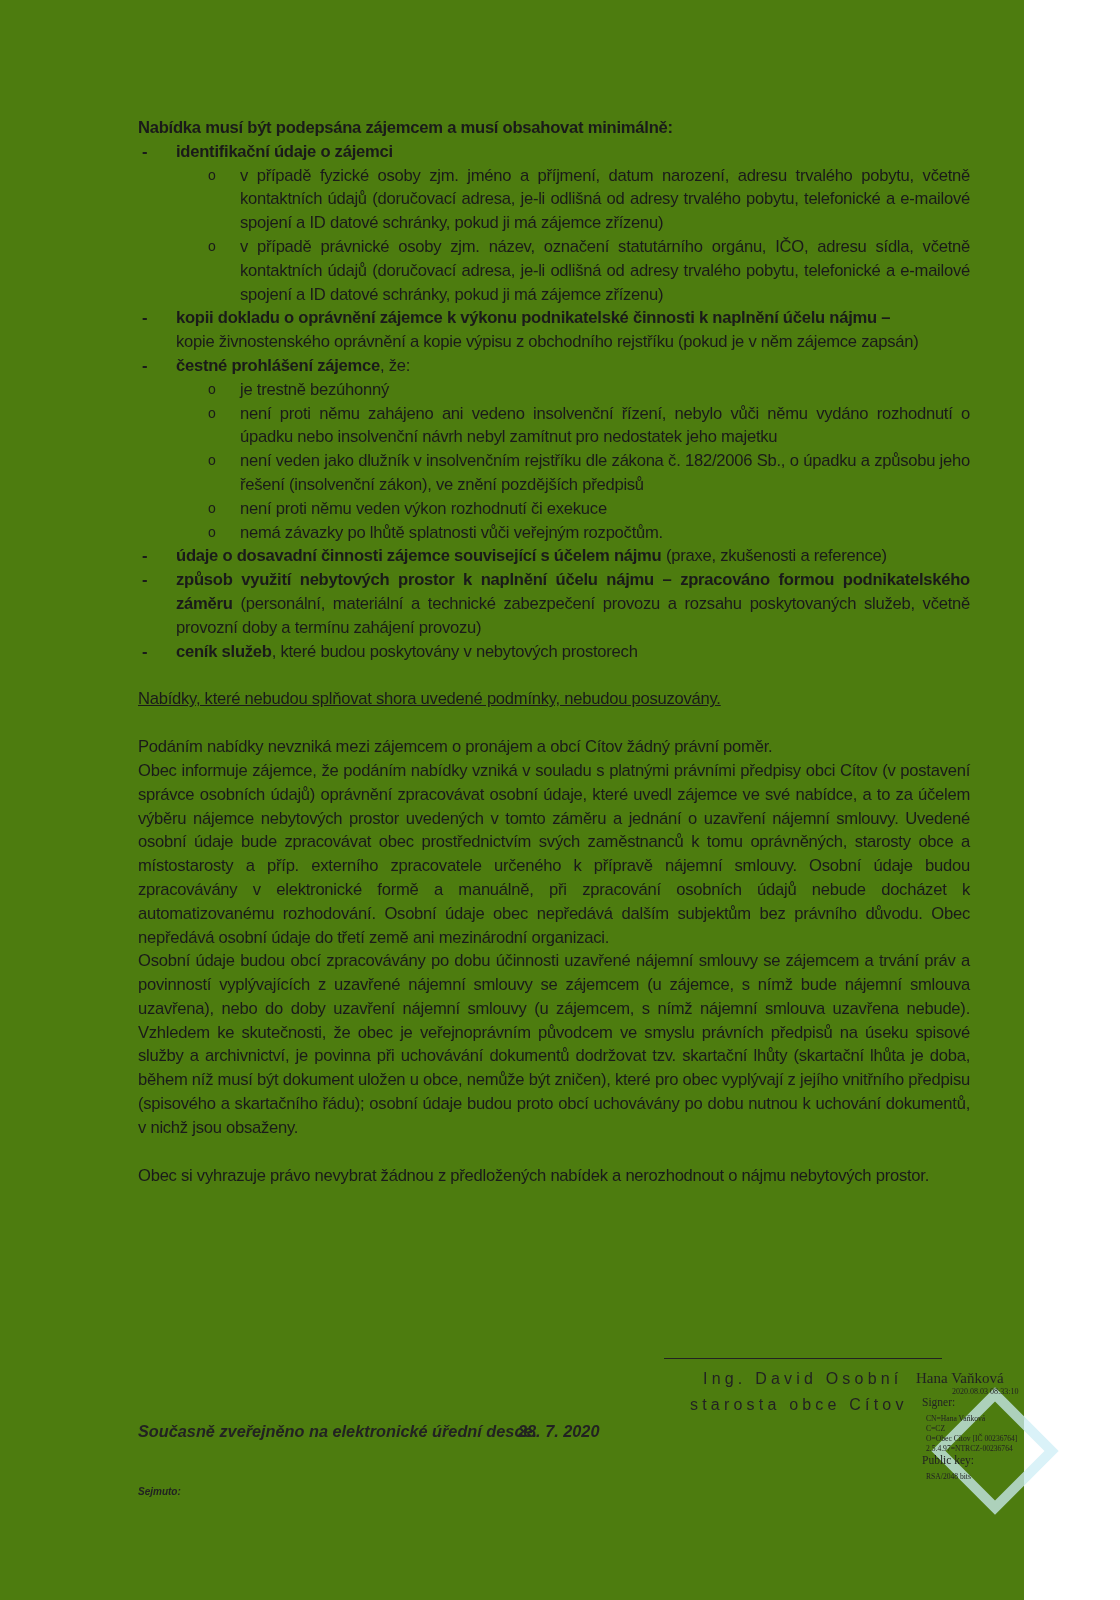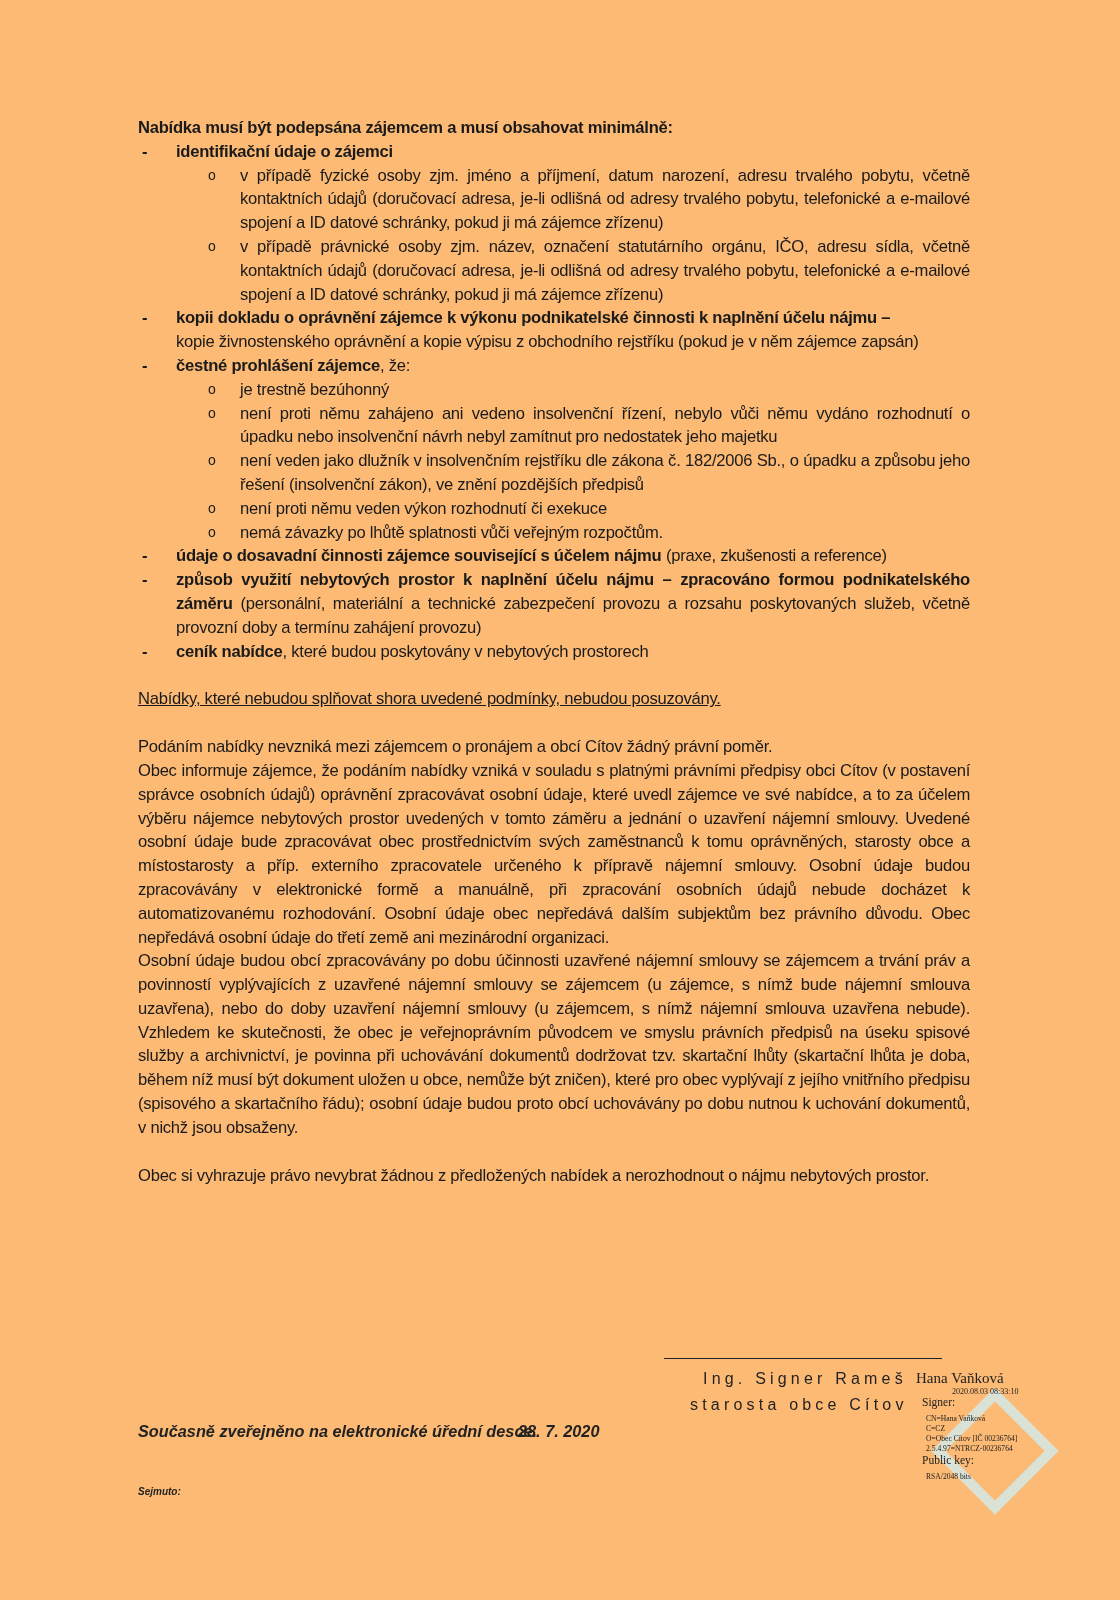--- a/index.html
+++ b/index.html
@@ -1,18 +1,18 @@
 <!DOCTYPE html>
 <html><head>
 <meta charset="utf-8">
 <style>
   html, body { margin:0; padding:0; background:#ffffff; }
   body { width:1120px; height:1600px; position:relative; overflow:hidden;
          font-family:"Liberation Sans", sans-serif; color:#1a1a1a; }
-  .page { position:absolute; left:0; top:0; width:1120px; height:1600px; background:#fdba74; }
+  .page { position:absolute; left:0; top:0; width:1024px; height:1600px; background:#4d7c0f; }
   .doc { position:absolute; left:138px; top:116px; width:832px;
          font-family:"Liberation Sans Narrow","Liberation Sans", sans-serif;
          font-size:16.6px; line-height:23.8px; letter-spacing:-0.25px; }
   .p { margin:0; }
   .j { text-align:justify; }
   b, .b { font-weight:bold; }
   .row { position:relative; }
   .l1 { padding-left:38px; }
   .l1 .mk { position:absolute; left:4px; top:0; font-weight:bold; }
   .l2 { padding-left:102px; }
@@ -98,36 +98,36 @@
       <span class="b">údaje o dosavadní činnosti zájemce související s účelem nájmu</span><span> (praxe, zkušenosti a reference)</span>
     </div>
 
     <div class="row l1 j">
       <span class="mk">-</span>
       <span class="b">způsob využití nebytových prostor k naplnění účelu nájmu – zpracováno formou podnikatelského záměru</span><span> (personální, materiální a technické zabezpečení provozu a rozsahu poskytovaných služeb, včetně provozní doby a termínu zahájení provozu)</span>
     </div>
 
     <div class="row l1">
       <span class="mk">-</span>
-      <span class="b">ceník nabídce</span><span>, které budou poskytovány v nebytových prostorech</span>
+      <span class="b">ceník služeb</span><span>, které budou poskytovány v nebytových prostorech</span>
     </div>
 
     <div class="gap"></div>
     <p class="p under">Nabídky, které nebudou splňovat shora uvedené podmínky, nebudou posuzovány.</p>
     <div class="gap"></div>
 
     <p class="p j">Podáním nabídky nevzniká mezi zájemcem o pronájem a obcí Cítov žádný právní poměr.</p>
     <p class="p j">Obec informuje zájemce, že podáním nabídky vzniká v souladu s platnými právními předpisy obci Cítov (v postavení správce osobních údajů) oprávnění zpracovávat osobní údaje, které uvedl zájemce ve své nabídce, a to za účelem výběru nájemce nebytových prostor uvedených v tomto záměru a jednání o uzavření nájemní smlouvy. Uvedené osobní údaje bude zpracovávat obec prostřednictvím svých zaměstnanců k tomu oprávněných, starosty obce a místostarosty a příp. externího zpracovatele určeného k přípravě nájemní smlouvy. Osobní údaje budou zpracovávány v elektronické formě a manuálně, při zpracování osobních údajů nebude docházet k automatizovanému rozhodování. Osobní údaje obec nepředává dalším subjektům bez právního důvodu. Obec nepředává osobní údaje do třetí země ani mezinárodní organizaci.</p>
     <p class="p j">Osobní údaje budou obcí zpracovávány po dobu účinnosti uzavřené nájemní smlouvy se zájemcem a trvání práv a povinností vyplývajících z uzavřené nájemní smlouvy se zájemcem (u zájemce, s nímž bude nájemní smlouva uzavřena), nebo do doby uzavření nájemní smlouvy (u zájemcem, s nímž nájemní smlouva uzavřena nebude). Vzhledem ke skutečnosti, že obec je veřejnoprávním původcem ve smyslu právních předpisů na úseku spisové služby a archivnictví, je povinna při uchovávání dokumentů dodržovat tzv. skartační lhůty (skartační lhůta je doba, během níž musí být dokument uložen u obce, nemůže být zničen), které pro obec vyplývají z jejího vnitřního předpisu (spisového a skartačního řádu); osobní údaje budou proto obcí uchovávány po dobu nutnou k uchování dokumentů, v nichž jsou obsaženy.</p>
     <div class="gap"></div>
     <p class="p j">Obec si vyhrazuje právo nevybrat žádnou z předložených nabídek a nerozhodnout o nájmu nebytových prostor.</p>
   </div>
 
   <div class="sigline"></div>
-  <div class="signame">Ing. Signer Rameš</div>
+  <div class="signame">Ing. David Osobní</div>
   <div class="sigrole">starosta obce Cítov</div>
 
   <div class="stamp">
     <div class="wm"></div>
     <div class="nm">Hana Vaňková</div>
     <div class="ts">2020.08.03 08:33:10</div>
     <div class="lbl" style="top:26px">Signer:</div>
     <div class="val" style="top:44px">CN=Hana Vaňková</div>
     <div class="val" style="top:54px">C=CZ</div>
     <div class="val" style="top:64px">O=Obec Cítov [IČ 00236764]</div>

